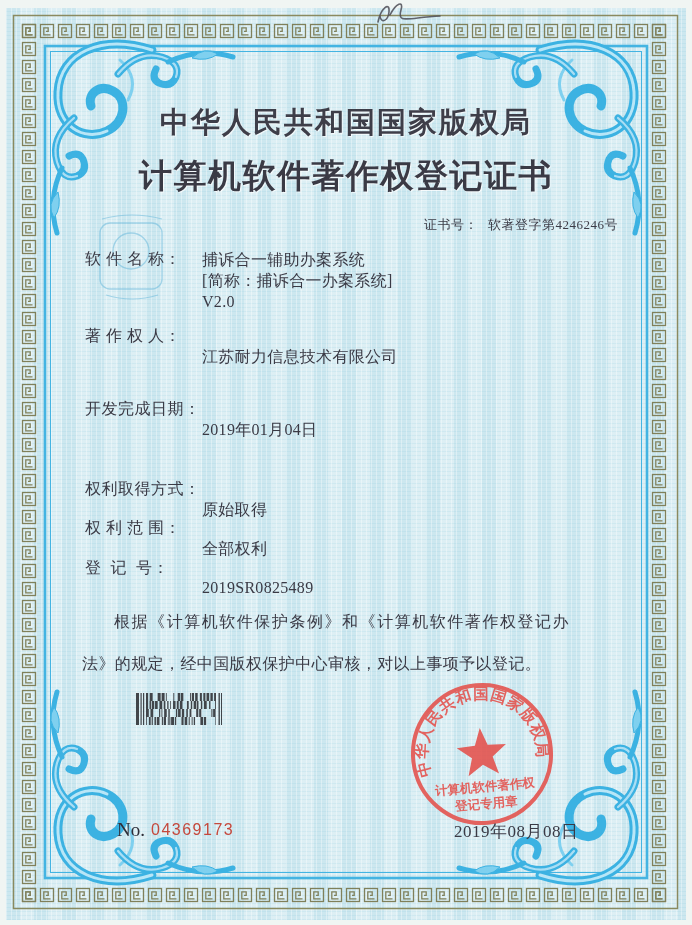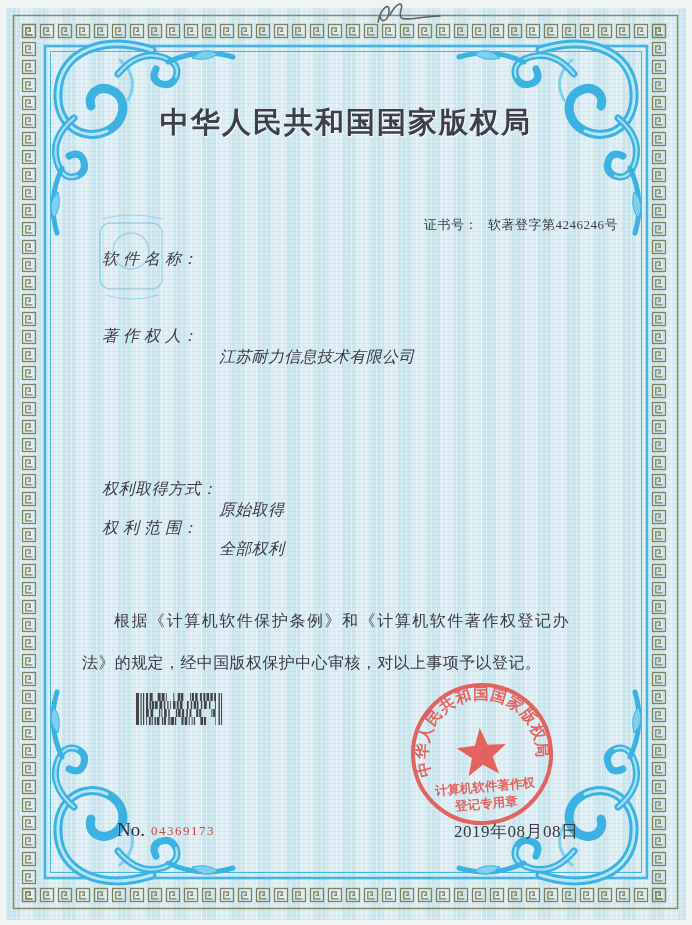--- a/index.html
+++ b/index.html
@@ -14,28 +14,28 @@
       repeating-linear-gradient(90deg, rgba(110,188,212,.10) 0 14px, rgba(255,255,255,.14) 14px 28px);
   }
   .border-svg{position:absolute;left:0;top:0;}
   .abs{position:absolute;}
   .title{left:0;top:103px;width:100%;text-align:center;font-size:29px;font-weight:700;
          letter-spacing:2px;color:#3e3e49;text-shadow:1px 1px 1px rgba(255,255,255,.8);}
   .subtitle{left:0;top:154px;width:100%;text-align:center;font-size:33px;font-weight:700;
          letter-spacing:1.5px;color:#3a3a45;text-shadow:1px 1px 1px rgba(255,255,255,.8);}
   .certno{left:424px;top:216px;font-size:13px;color:#3c3c47;letter-spacing:.5px;text-align:right;}
   .certno .gap{display:inline-block;width:10px;}
-  .field-row{left:102px;font-size:16px;color:#3a3a45;font-style:italic;}
+  .field-row{left:85px;font-size:16px;color:#3a3a45;}
   .lbl{display:inline-block;white-space:pre;width:117px;letter-spacing:.5px;vertical-align:top;}
   .val{display:inline-block;letter-spacing:.3px;vertical-align:top;margin-top:21px;}
   .val-lines{display:inline-block;vertical-align:top;line-height:21px;letter-spacing:.3px;}
   .statement{left:82px;top:601px;width:487px;font-size:16px;line-height:42px;color:#3a3a45;
-             text-align:justify;text-indent:2em;letter-spacing:.4px;font-family:Liberation Mono, monospace;}
+             text-align:justify;text-indent:2em;letter-spacing:.4px;}
   .serial{left:117px;top:819px;font-size:19px;color:#2e2e38;}
-  .serial .num{font-family:Liberation Serif, serif;font-size:13px;
+  .serial .num{font-family:Liberation Sans, sans-serif;font-size:16px;
                color:#c5483c;letter-spacing:1.5px;position:relative;top:-1px;margin-left:6px;}
   .stampdate{left:414px;top:820px;font-size:17px;color:#3a3a45;letter-spacing:.5px;margin-left:40px;}
   .seal-wrap{left:405px;top:677px;width:154px;height:154px;opacity:.88;}
   .barcode{left:136px;top:693px;width:86px;height:32px;}
   .watermark{left:92px;top:205px;width:80px;height:100px;opacity:.5;}
   .scribble{left:368px;top:0;width:80px;height:32px;}
 </style>
 </head>
 <body>
 
@@ -84,35 +84,42 @@
   </svg>
 
   <svg class="abs watermark" viewBox="0 0 80 100">
     <rect x="8" y="18" width="62" height="66" rx="10" fill="none" stroke="#64b6da" stroke-width="1.4"></rect>
     <path d="M10,14 Q40,6 70,14" fill="none" stroke="#64b6da" stroke-width="1.2"></path>
     <circle cx="39" cy="46" r="18" fill="none" stroke="#64b6da" stroke-width="1.3"></circle>
     <path d="M14,90 Q40,98 66,90" fill="none" stroke="#64b6da" stroke-width="1.2"></path>
   </svg>
 
   <div class="abs title">中华人民共和国国家版权局</div>
+  <div class="abs subtitle">计算机软件著作权登记证书</div>
   <div class="abs certno">
     <span>证书号：</span><span class="gap"></span><span>软著登字第4246246号</span>
   </div>
 
   <div class="abs field-row" style="top:249px">
-    <span class="lbl">软 件 名 称：</span>
+    <span class="lbl">软 件 名 称：</span><span class="val-lines"><span style="display:block">捕诉合一辅助办案系统</span><span style="display:block">[简称：捕诉合一办案系统]</span><span style="display:block">V2.0</span></span>
   </div>
   <div class="abs field-row" style="top:326px">
     <span class="lbl">著 作 权 人：</span><span class="val">江苏耐力信息技术有限公司</span>
   </div>
+  <div class="abs field-row" style="top:399px">
+    <span class="lbl">开发完成日期：</span><span class="val">2019年01月04日</span>
+  </div>
   <div class="abs field-row" style="top:518px">
     <span class="lbl">权 利 范 围：</span><span class="val">全部权利</span>
   </div>
   <div class="abs field-row" style="top:479px">
     <span class="lbl">权利取得方式：</span><span class="val">原始取得</span>
+  </div>
+  <div class="abs field-row" style="top:558px">
+    <span class="lbl">登  记  号：</span><span class="val">2019SR0825489</span>
   </div>
 
   <div class="abs statement">根据《计算机软件保护条例》和《计算机软件著作权登记办法》的规定，经中国版权保护中心审核，对以上事项予以登记。</div>
 
   <svg id="barcode-svg" class="abs barcode" viewBox="0 0 86 32">
       <rect x="0" y="0" width="3" height="32" fill="#41454a"></rect>
       <rect x="4.5" y="0" width="1.2" height="32" fill="#41454a"></rect>
       <rect x="7" y="0" width="1.2" height="32" fill="#41454a"></rect>
       <rect x="82.5" y="0" width="1.4" height="32" fill="#41454a"></rect>
       <rect x="85" y="0" width="1" height="32" fill="#41454a"></rect>

